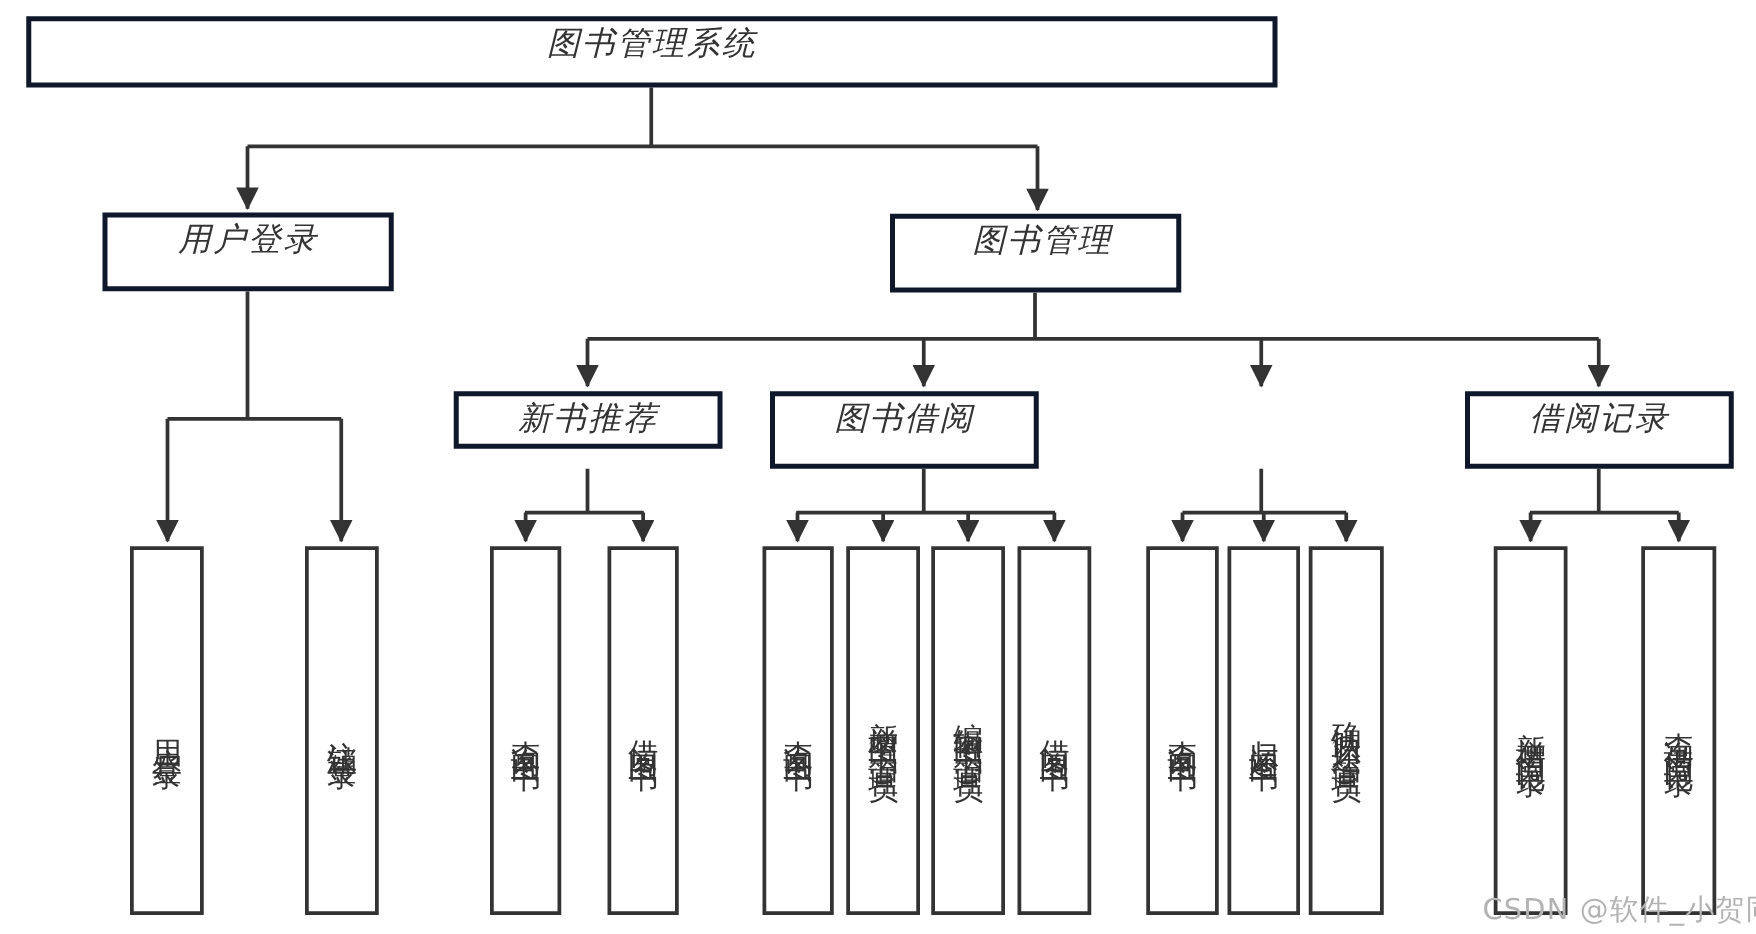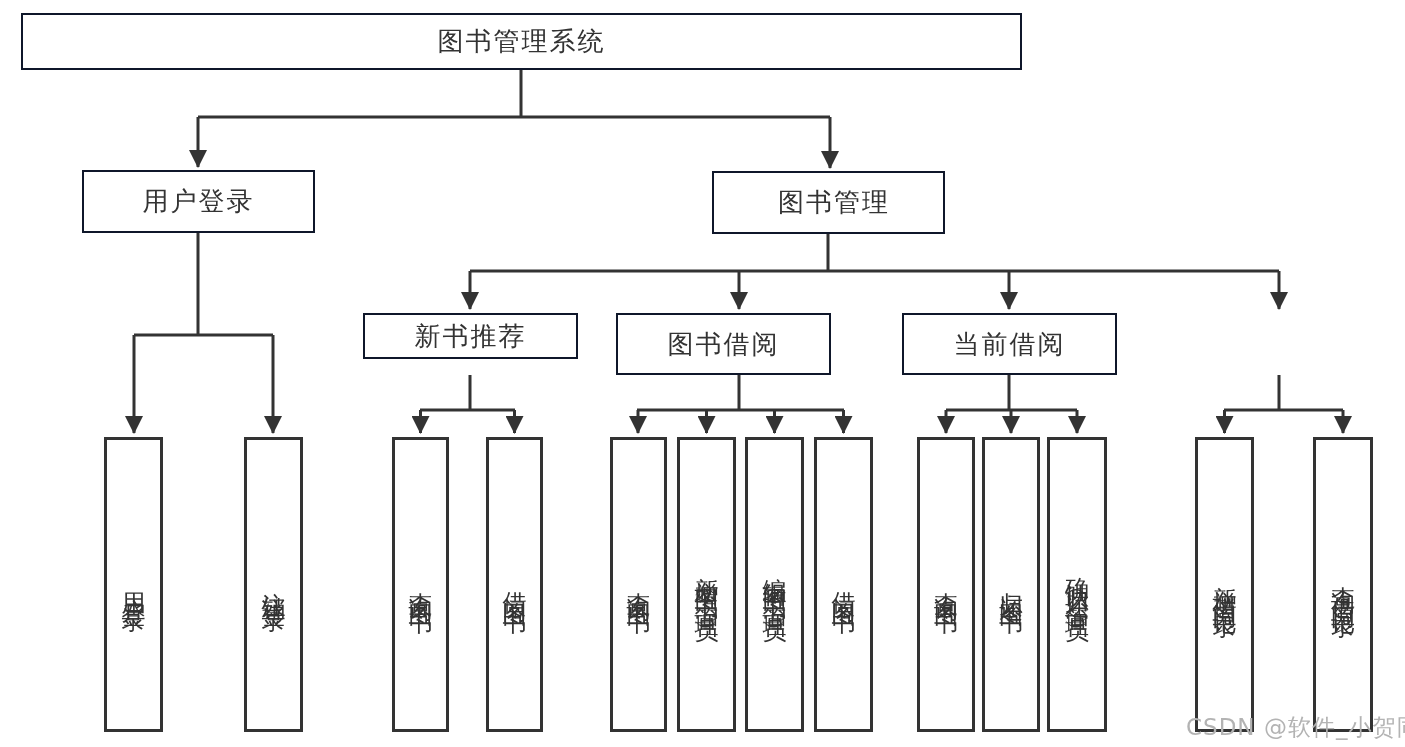--- a/index.html
+++ b/index.html
@@ -14,29 +14,30 @@
   }
   #connectors {
     position: absolute;
     left: 0; top: 0;
     width: 1405px; height: 747px;
     pointer-events: none;
   }
   .hbox {
     position: absolute;
     box-sizing: border-box;
-    border: 2px solid #0f172a;
+    border: 4px solid #0f172a;
     background: #ffffff;
     display: flex;
-    align-items: center;
+    align-items: flex-start;
     justify-content: center;
     font-size: 26px;
     letter-spacing: 2px;
     white-space: nowrap;
     z-index: 2;
+    font-style: italic;
   }
   .vbox {
     position: absolute;
     box-sizing: border-box;
     border: 3px solid #333333;
     background: #ffffff;
     top: 437px;
     height: 295px;
     display: flex;
     align-items: center;
@@ -116,22 +117,22 @@
   <div class="hbox" style="left:712px;top:171px;width:233px;height:63px;padding-left:11px;">
     <span>图书管理</span>
   </div>
 
   <div class="hbox" style="left:363px;top:313px;width:215px;height:46px;">
     <span>新书推荐</span>
   </div>
   <div class="hbox" style="left:616px;top:313px;width:215px;height:62px;">
     <span>图书借阅</span>
   </div>
-  <div class="hbox" style="left:902px;top:313px;width:215px;height:62px;">
-    <span>当前借阅</span>
+  <div class="hbox" style="left:1172px;top:313px;width:215px;height:62px;">
+    <span>借阅记录</span>
   </div>
 
   <div class="vbox" style="left:104px;width:59px;">
     <span class="vtext">用户登录</span>
   </div>
   <div class="vbox" style="left:244px;width:59px;">
     <span class="vtext">注销登录</span>
   </div>
 
   <div class="vbox" style="left:392px;width:57px;">

